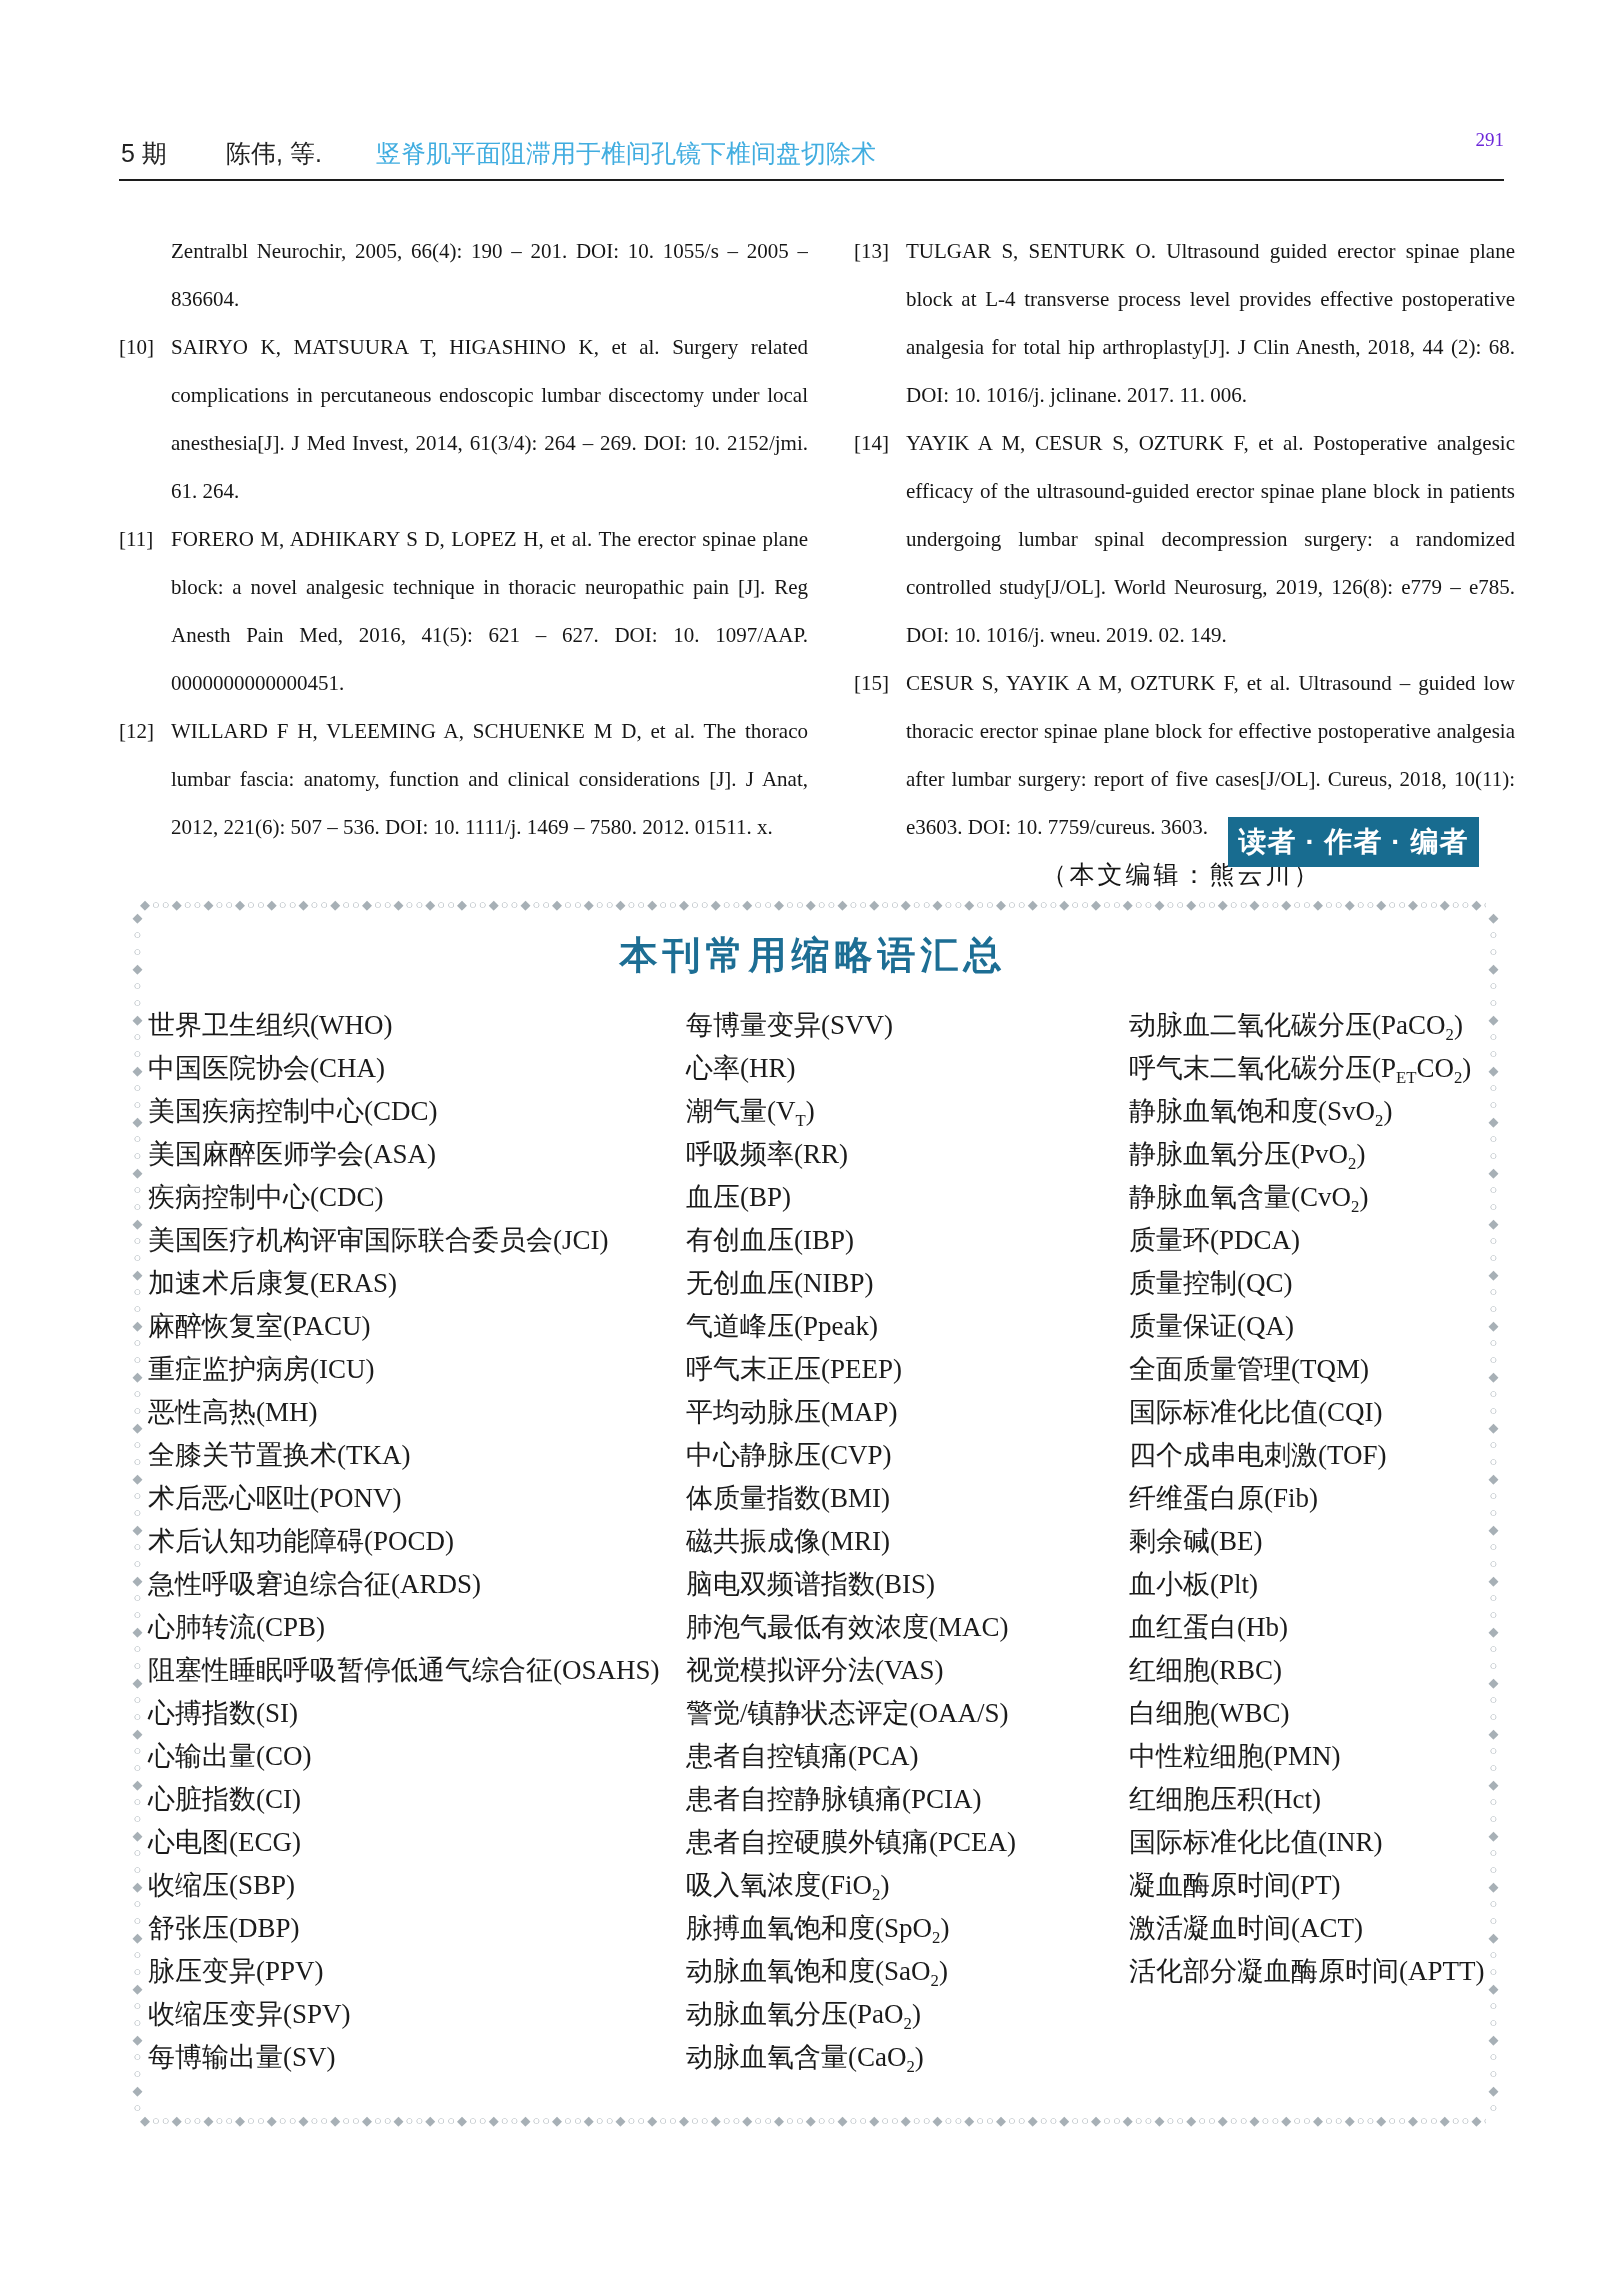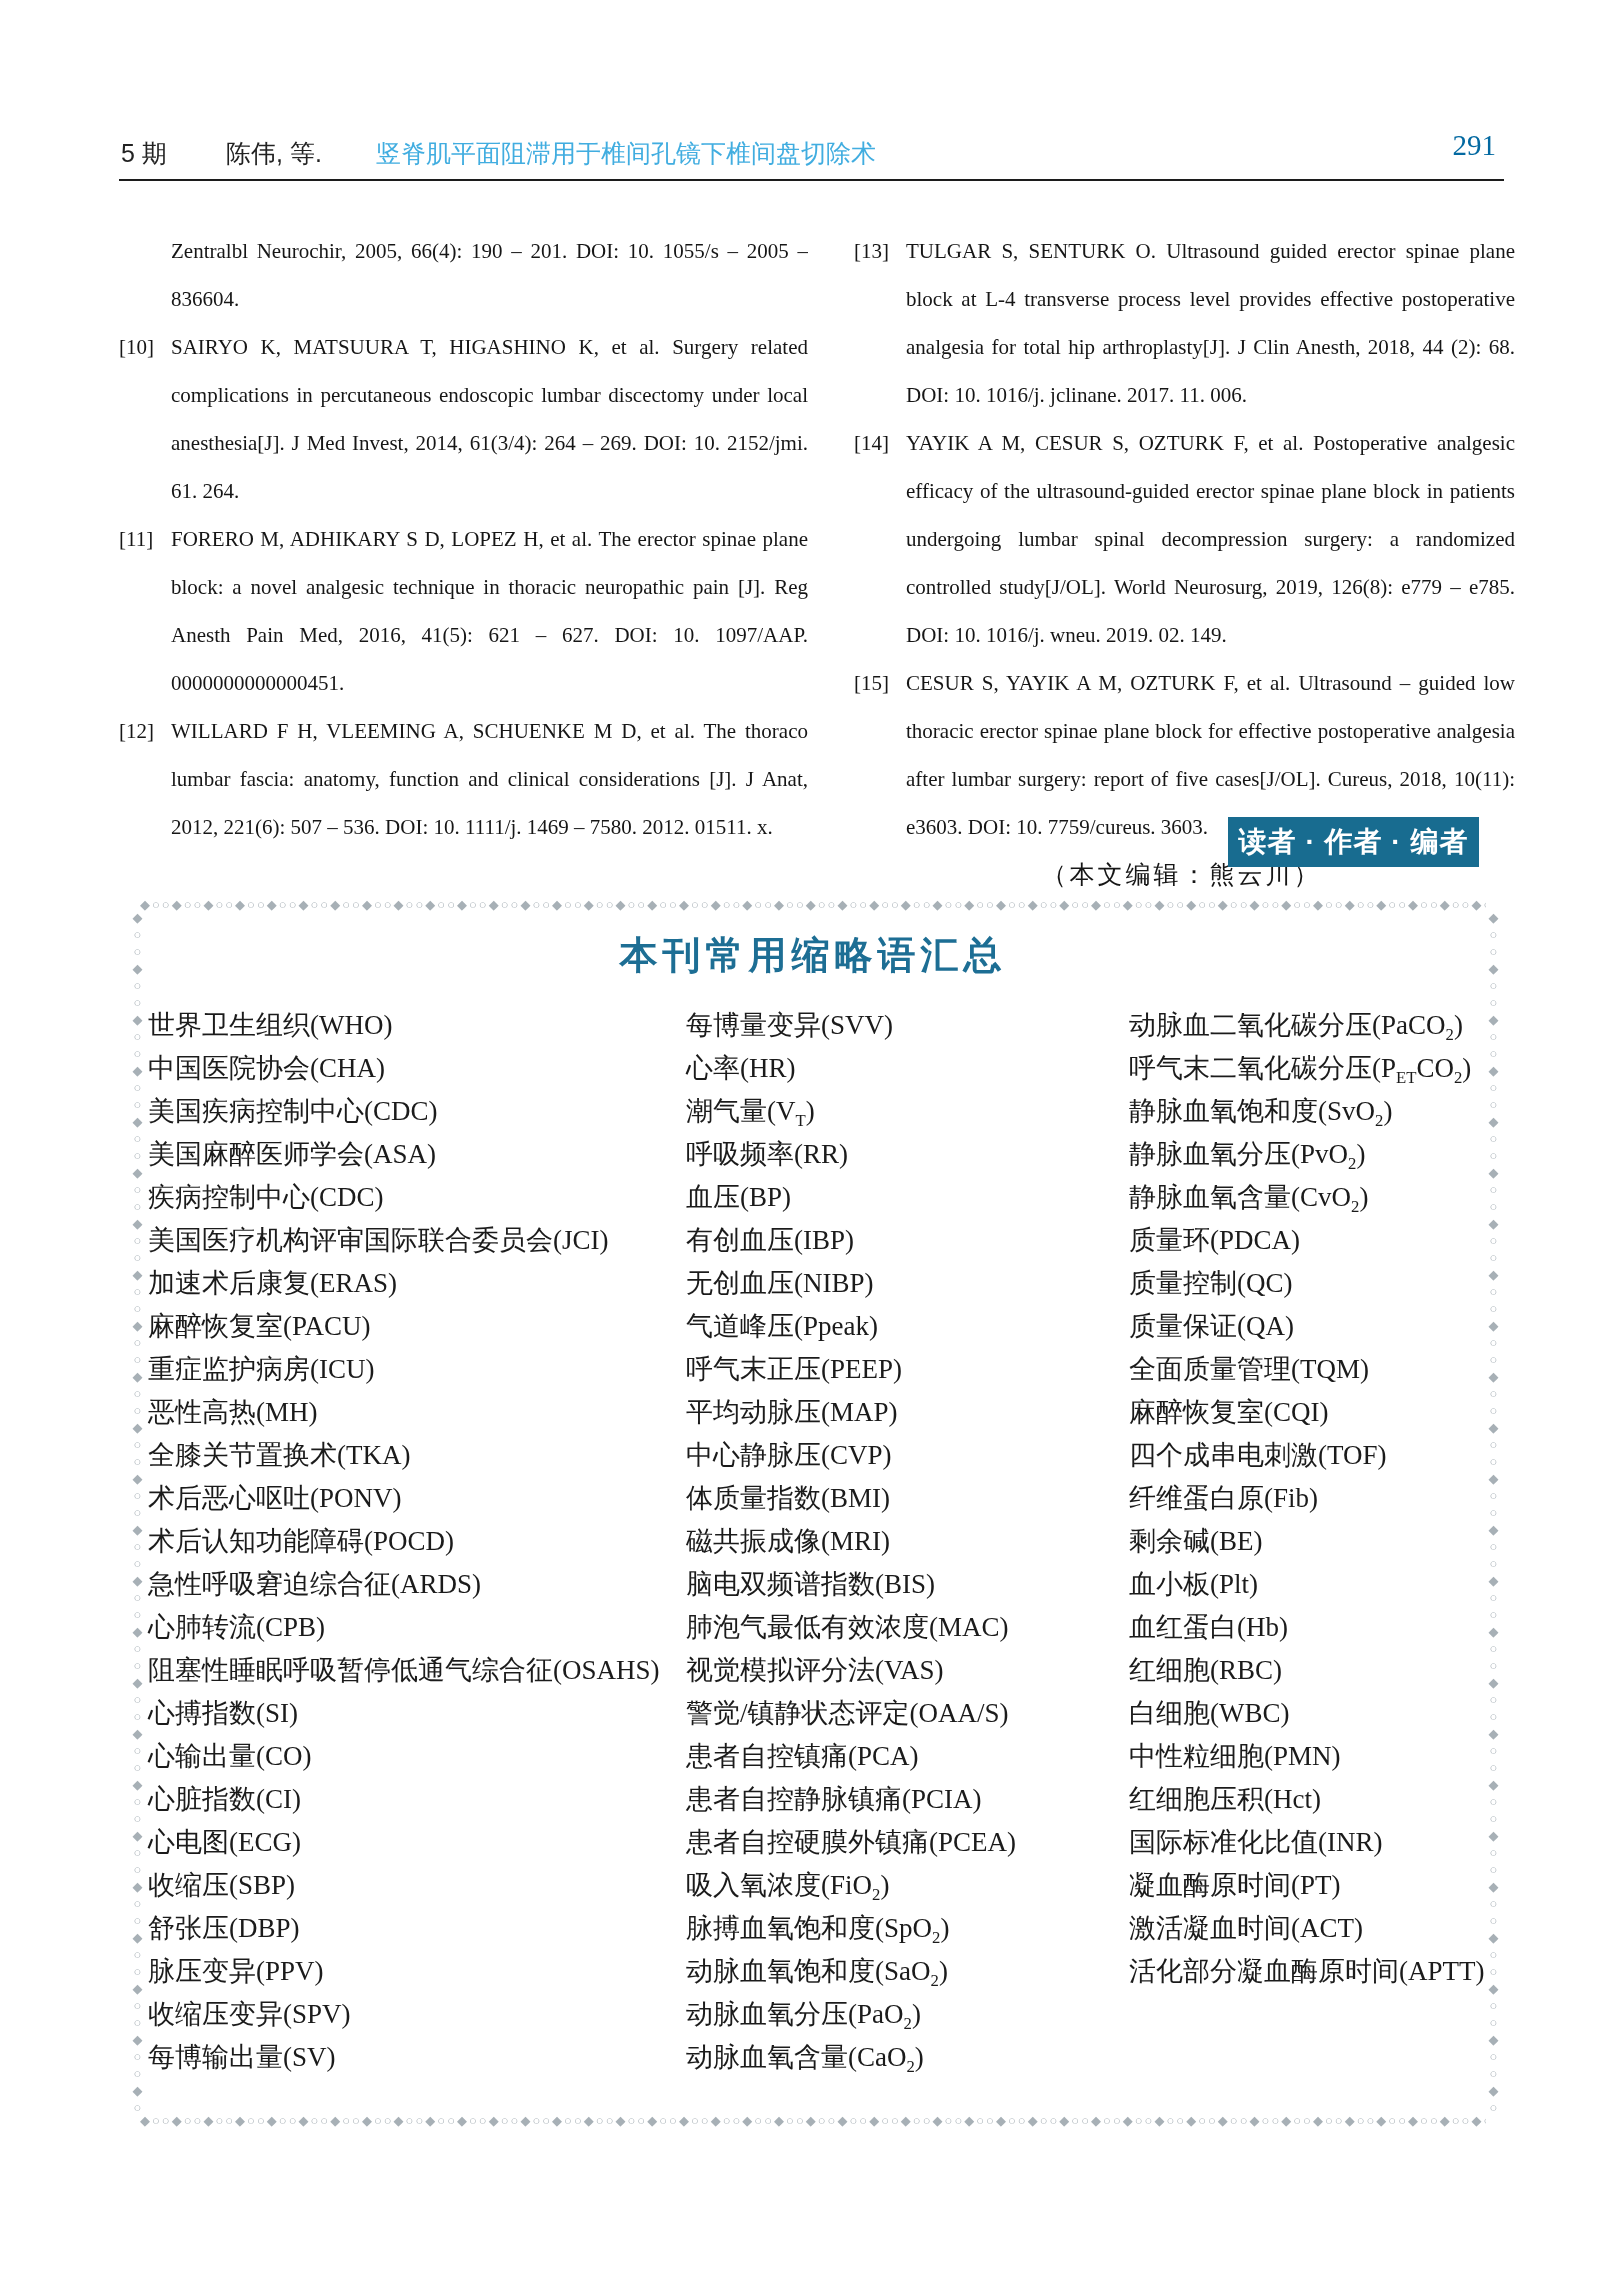--- a/index.html
+++ b/index.html
@@ -8,22 +8,22 @@
     overflow:hidden;margin:0 auto;
     font-family:"Liberation Serif","DejaVu Serif",serif;color:#161616;
   }
   
   .header{position:absolute;left:119px;top:125px;width:1385px;height:54px;
     border-bottom:2px solid #1c1c1c;
     font-family:"Liberation Sans","DejaVu Sans",sans-serif;}
   .header-issue{position:absolute;left:2px;top:12px;font-size:25px;color:#222;}
   .header-authors{position:absolute;left:107px;top:12px;font-size:25px;color:#222;}
   .header-title{position:absolute;left:257px;top:12px;font-size:25px;color:#41ade0;}
-  .header-page{position:absolute;right:8px;top:4px;font-size:29px;
-    font-family:"Liberation Serif","DejaVu Serif",serif;color:#0369a1;}
+  .header-page{position:absolute;right:0;top:4px;font-size:19px;
+    font-family:"Liberation Serif","DejaVu Serif",serif;color:#6d28d9;}
   
   .refs{position:absolute;top:227px;font-size:21px;line-height:48px;
     text-align:justify;overflow:hidden;height:673px;}
   .refs-left{left:119px;width:689px;}
   .refs-right{left:854px;width:661px;}
   .ref{padding-left:52px;text-indent:-52px;}
   .ref-label{display:inline-block;width:52px;text-indent:0;}
   .editor-note{text-align:center;font-size:25px;line-height:48px;
     letter-spacing:3px;padding-right:6px;}
   
@@ -146,21 +146,21 @@
     <div class="abbr-col col-3">
         <div class="abbr-item">动脉血二氧化碳分压(PaCO<sub>2</sub>)</div>
         <div class="abbr-item">呼气末二氧化碳分压(P<sub>ET</sub>CO<sub>2</sub>)</div>
         <div class="abbr-item">静脉血氧饱和度(SvO<sub>2</sub>)</div>
         <div class="abbr-item">静脉血氧分压(PvO<sub>2</sub>)</div>
         <div class="abbr-item">静脉血氧含量(CvO<sub>2</sub>)</div>
         <div class="abbr-item">质量环(PDCA)</div>
         <div class="abbr-item">质量控制(QC)</div>
         <div class="abbr-item">质量保证(QA)</div>
         <div class="abbr-item">全面质量管理(TQM)</div>
-        <div class="abbr-item">麻醉恢复室(CQI)</div>
+        <div class="abbr-item">国际标准化比值(CQI)</div>
         <div class="abbr-item">四个成串电刺激(TOF)</div>
         <div class="abbr-item">纤维蛋白原(Fib)</div>
         <div class="abbr-item">剩余碱(BE)</div>
         <div class="abbr-item">血小板(Plt)</div>
         <div class="abbr-item">血红蛋白(Hb)</div>
         <div class="abbr-item">红细胞(RBC)</div>
         <div class="abbr-item">白细胞(WBC)</div>
         <div class="abbr-item">中性粒细胞(PMN)</div>
         <div class="abbr-item">红细胞压积(Hct)</div>
         <div class="abbr-item">国际标准化比值(INR)</div>

